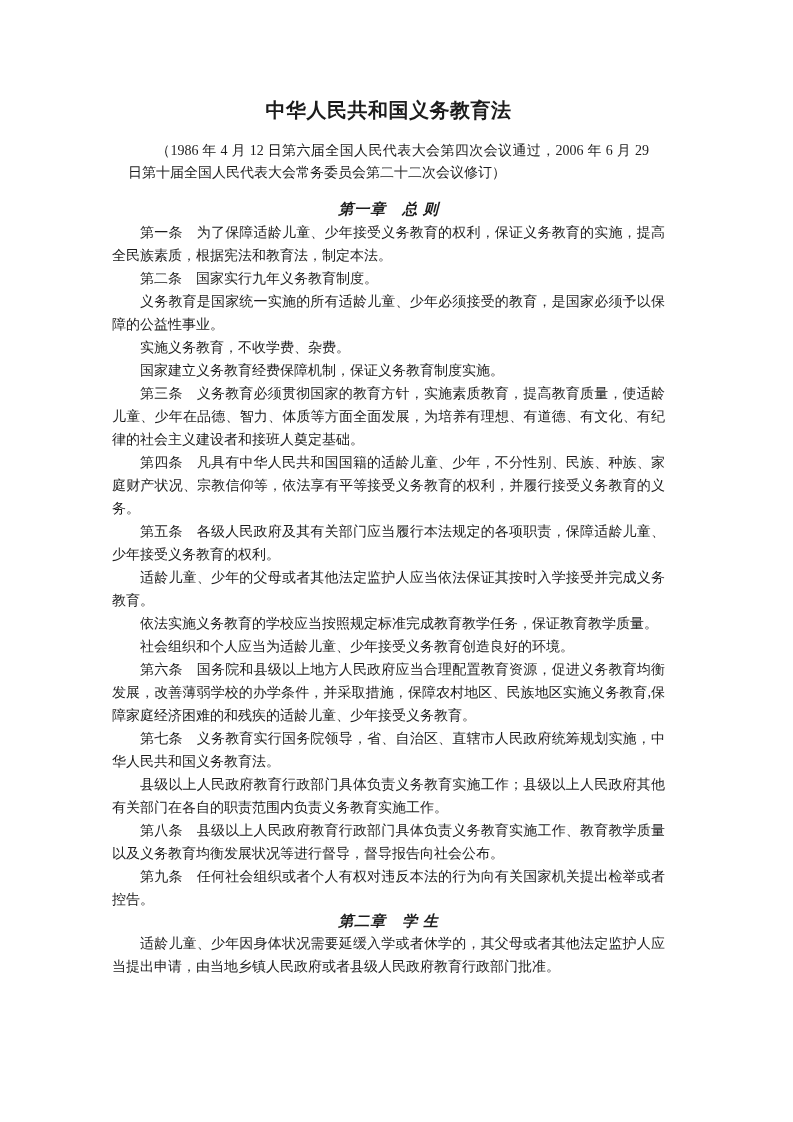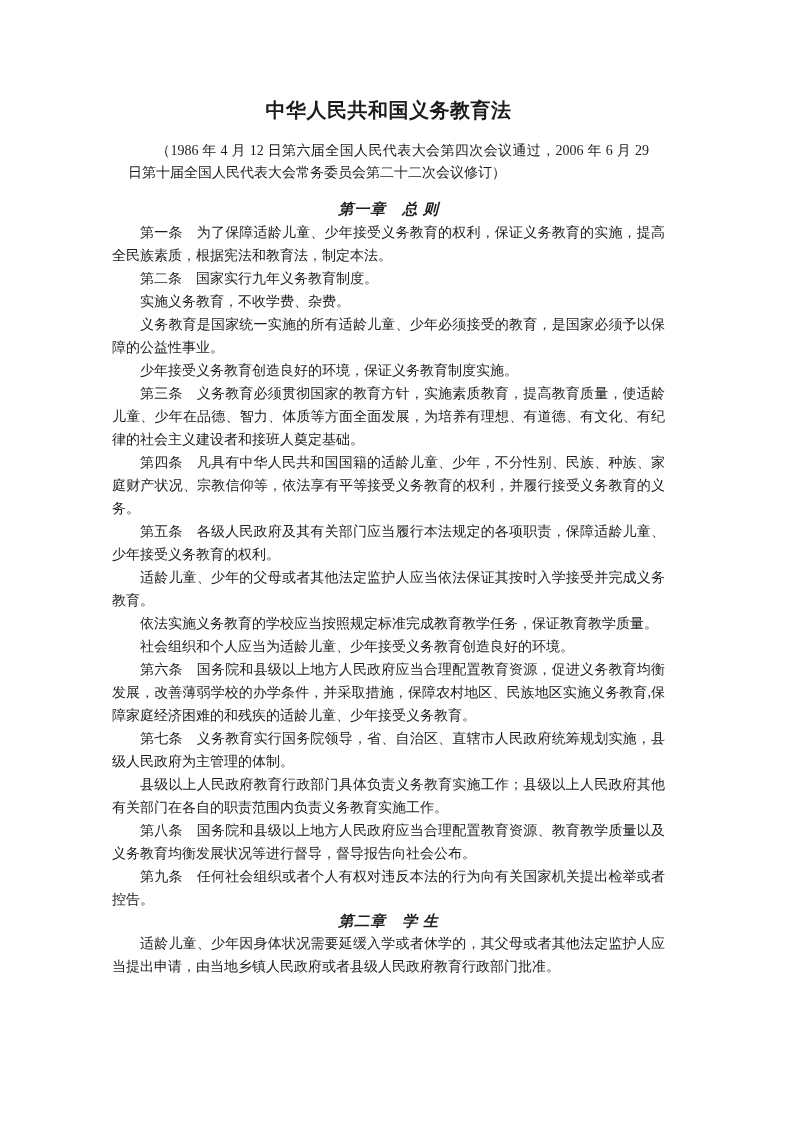--- a/index.html
+++ b/index.html
@@ -59,31 +59,31 @@
 <body>
 
 <div class="page">
   <div class="content">
     <h1 class="doc-title">中华人民共和国义务教育法</h1>
     <p class="preamble">（1986 年 4 月 12 日第六届全国人民代表大会第四次会议通过，2006 年 6 月 29 日第十届全国人民代表大会常务委员会第二十二次会议修订）</p>
     <div id="chapters">
         <h2 class="chapter-heading">第一章　总 则</h2>
         <p class="para">第一条　为了保障适龄儿童、少年接受义务教育的权利，保证义务教育的实施，提高全民族素质，根据宪法和教育法，制定本法。</p>
         <p class="para">第二条　国家实行九年义务教育制度。</p>
+        <p class="para">义务教育是国家统一实施的所有适龄儿童、少年必须接受的教育，是国家必须予以保障的公益性事业。</p>
         <p class="para">实施义务教育，不收学费、杂费。</p>
-        <p class="para">义务教育是国家统一实施的所有适龄儿童、少年必须接受的教育，是国家必须予以保障的公益性事业。</p>
-        <p class="para">少年接受义务教育创造良好的环境，保证义务教育制度实施。</p>
+        <p class="para">国家建立义务教育经费保障机制，保证义务教育制度实施。</p>
         <p class="para">第三条　义务教育必须贯彻国家的教育方针，实施素质教育，提高教育质量，使适龄儿童、少年在品德、智力、体质等方面全面发展，为培养有理想、有道德、有文化、有纪律的社会主义建设者和接班人奠定基础。</p>
         <p class="para">第四条　凡具有中华人民共和国国籍的适龄儿童、少年，不分性别、民族、种族、家庭财产状况、宗教信仰等，依法享有平等接受义务教育的权利，并履行接受义务教育的义务。</p>
         <p class="para">第五条　各级人民政府及其有关部门应当履行本法规定的各项职责，保障适龄儿童、少年接受义务教育的权利。</p>
         <p class="para">适龄儿童、少年的父母或者其他法定监护人应当依法保证其按时入学接受并完成义务教育。</p>
         <p class="para">依法实施义务教育的学校应当按照规定标准完成教育教学任务，保证教育教学质量。</p>
         <p class="para">社会组织和个人应当为适龄儿童、少年接受义务教育创造良好的环境。</p>
         <p class="para">第六条　国务院和县级以上地方人民政府应当合理配置教育资源，促进义务教育均衡发展，改善薄弱学校的办学条件，并采取措施，保障农村地区、民族地区实施义务教育,保障家庭经济困难的和残疾的适龄儿童、少年接受义务教育。</p>
-        <p class="para">第七条　义务教育实行国务院领导，省、自治区、直辖市人民政府统筹规划实施，县级人民政府为主管理的体制。</p>
+        <p class="para">第七条　义务教育实行国务院领导，省、自治区、直辖市人民政府统筹规划实施，中华人民共和国义务教育法。</p>
         <p class="para">县级以上人民政府教育行政部门具体负责义务教育实施工作；县级以上人民政府其他有关部门在各自的职责范围内负责义务教育实施工作。</p>
-        <p class="para">第八条　国务院和县级以上地方人民政府应当合理配置教育资源、教育教学质量以及义务教育均衡发展状况等进行督导，督导报告向社会公布。</p>
+        <p class="para">第八条　县级以上人民政府教育行政部门具体负责义务教育实施工作、教育教学质量以及义务教育均衡发展状况等进行督导，督导报告向社会公布。</p>
         <p class="para">第九条　任何社会组织或者个人有权对违反本法的行为向有关国家机关提出检举或者控告。</p>
         <h2 class="chapter-heading">第二章　学 生</h2>
         <p class="para">适龄儿童、少年因身体状况需要延缓入学或者休学的，其父母或者其他法定监护人应当提出申请，由当地乡镇人民政府或者县级人民政府教育行政部门批准。</p>
       </div>
   </div>
 </div>
 
 </body></html>

